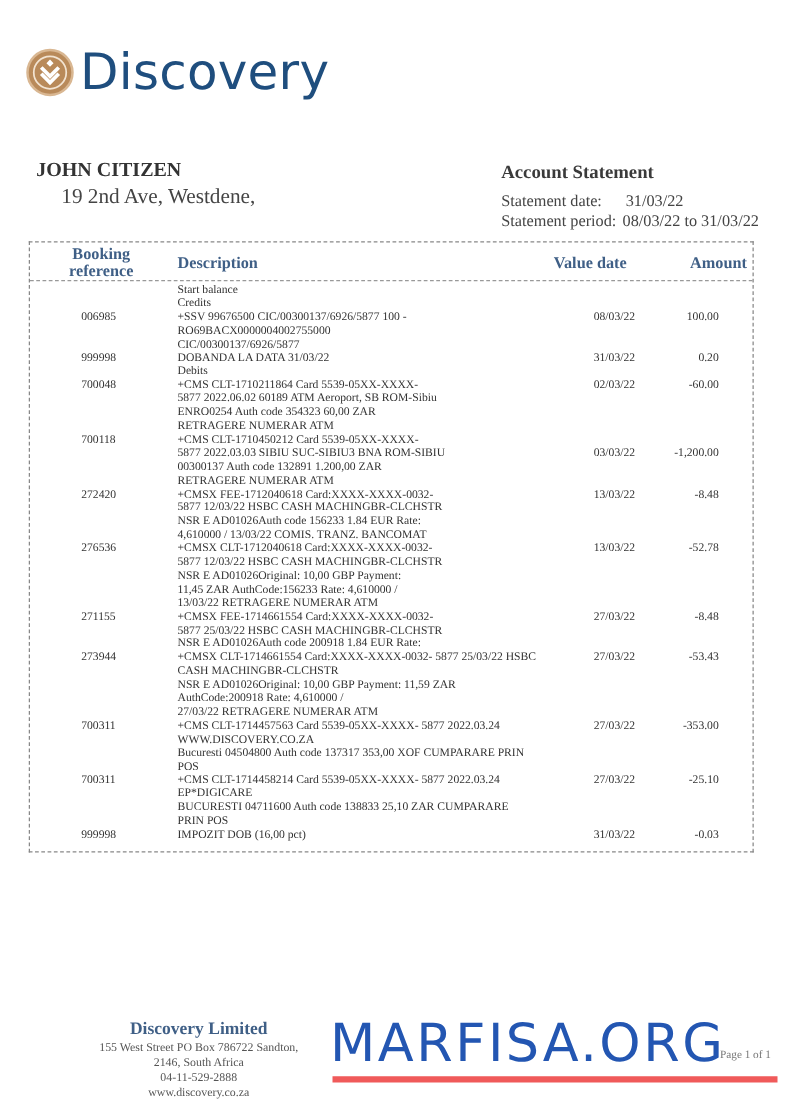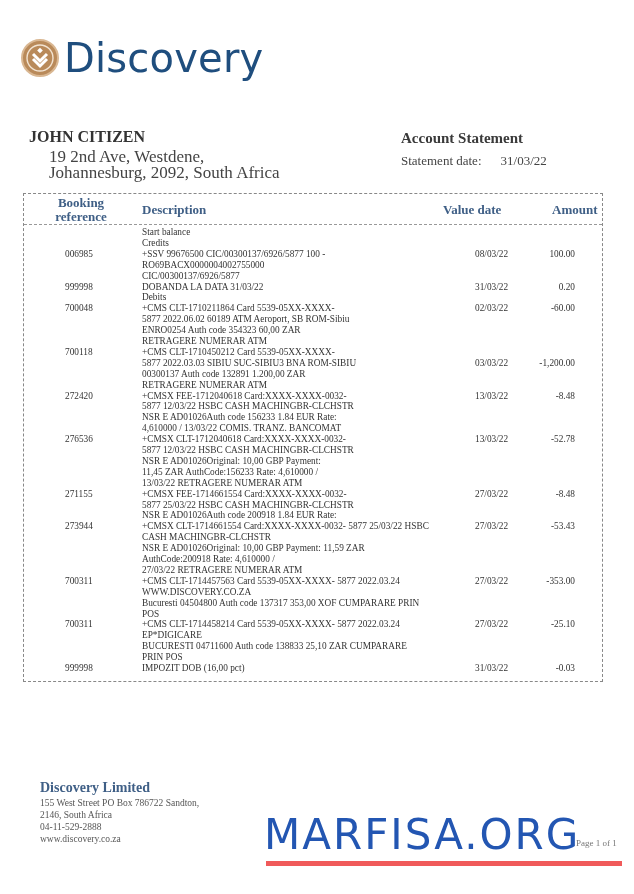--- a/index.html
+++ b/index.html
@@ -28,21 +28,21 @@
     .th-date { left: 419px; top: 9px; }
     .th-amt { left: 528px; top: 9px; }
 
     .body-rows { position: absolute; left: 0; top: 31px; width: 100%; }
     .line { position: absolute; font-size: 9.3px; line-height: 10.5px; color: #333; white-space: nowrap; }
     .ref { left: 41px; }
     .desc { left: 118px; }
     .date { left: 451px; }
     .amt { right: 27px; text-align: right; }
 
-    .footer { position: absolute; left: 40px; top: 780px; width: 238px; }
+    .footer { position: absolute; left: 40px; top: 816px; width: 238px; text-align: center; }
     .footer-name { font-weight: bold; font-size: 14px; color: #3f5f86; margin-bottom: 1px; }
     .footer-line { font-size: 9.5px; color: #555; line-height: 12px; }
 
     .watermark { position: absolute; left: 264px; top: 813px; }
     .wm-text { font-family: "DejaVu Sans", sans-serif; font-size: 42px; color: #2356b2; letter-spacing: 2px; line-height: 44px; }
     .wm-bar { width: 356px; height: 5px; background: #f05a5a; margin-top: 4px; margin-left: 2px; }
     .page-label { position: absolute; left: 576px; top: 838px; font-size: 9px; color: #777; }
   </style>
 </head>
 <body>
@@ -55,27 +55,29 @@
       <path d="M10 18 L17 25 L24 18" fill="none" stroke="#ffffff" stroke-width="3"></path>
       <rect x="15" y="7.5" width="4" height="4" fill="#ffffff" transform="rotate(45 17 9.5)"></rect>
     </svg>
   </div>
   <span class="logo-text">Discovery</span>
 </div>
 
 <div class="customer">
   <div class="customer-name">JOHN CITIZEN</div>
   <div class="customer-addr">19 2nd Ave, Westdene,</div>
-  <div class="customer-addr">Johannesburg, 2092, South Africa</div>
 </div>
 
 <div class="stmt">
   <div class="stmt-title">Account Statement</div>
   <div class="stmt-row">
     <span>Statement date:</span><span class="val" style="margin-left:19px">31/03/22</span>
+  </div>
+  <div class="stmt-row">
+    <span>Statement period:</span><span class="val" style="margin-left:5px">08/03/22 to 31/03/22</span>
   </div>
 </div>
 
 <div class="table-box">
   <div class="thead">
     <div class="th th-ref">
       <div>Booking</div>
       <div>reference</div>
     </div>
     <div class="th th-desc">Description</div>

